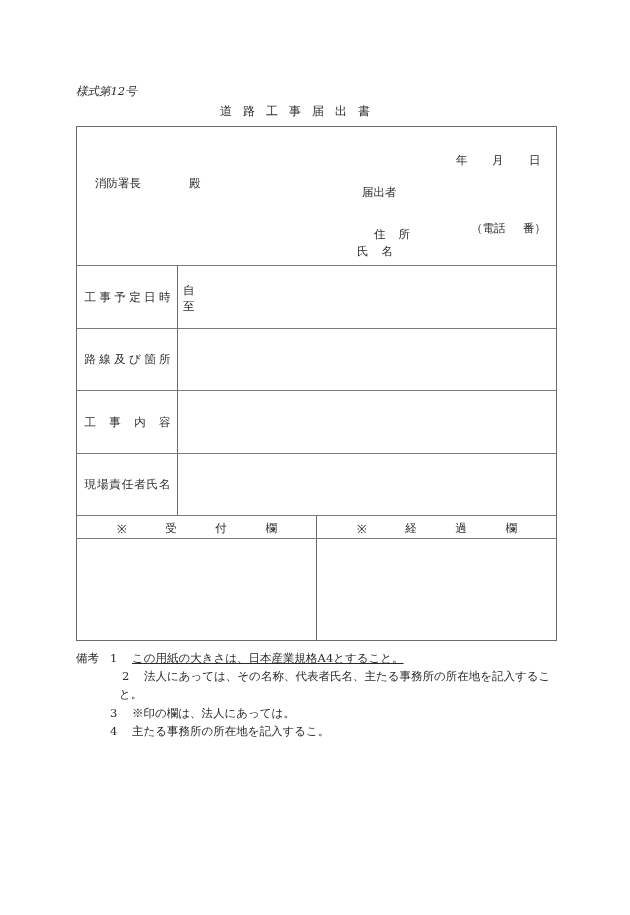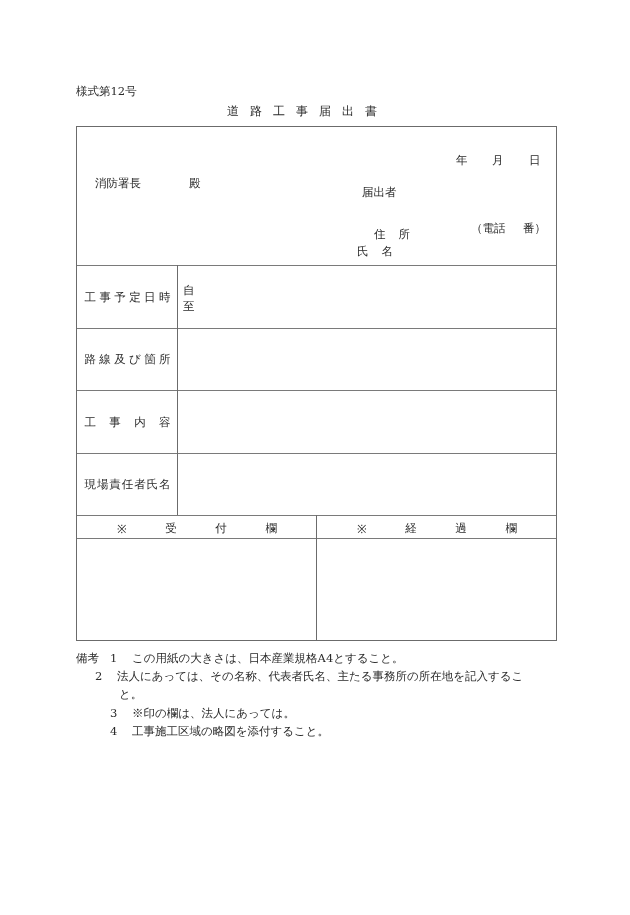--- a/index.html
+++ b/index.html
@@ -2,22 +2,22 @@
 <html><head>
 <meta charset="utf-8">
 <style>
   html, body { margin: 0; padding: 0; background: #ffffff; }
   body {
     width: 630px; height: 915px; position: relative; overflow: hidden;
     font-family: "DejaVu Serif", "Liberation Serif", serif;
     color: #2a2a2a; font-size: 11.5px;
   }
   .abs { position: absolute; white-space: nowrap; }
-  .form-number { left: 76px; top: 84px; font-size: 11.5px; }
-  .doc-title { left: 227px; top: 103px; font-size: 12px; letter-spacing: 11px; }
+  .form-number { left: 76px; top: 84px; font-size: 11.5px; font-style: italic; }
+  .doc-title { left: 220px; top: 103px; font-size: 12px; letter-spacing: 11px; }
 
   .outer { position: absolute; left: 76px; top: 126px; width: 479px; height: 513px;
            border: 1.5px solid #6b6b6b; box-sizing: content-box; }
   .hline { position: absolute; height: 0; border-top: 1.5px solid #7a7a7a; }
   .vline { position: absolute; width: 0; border-left: 1.5px solid #6b6b6b; }
 
   .label-cell { position: absolute; left: 0; width: 101px; font-size: 11.5px; display: flex;
                 align-items: center; justify-content: center; }
   .spread { display: flex; justify-content: space-between; width: 86px; }
   .spread4 { display: flex; justify-content: space-between; width: 86px; }
@@ -114,25 +114,25 @@
   <div class="abs" style="left:280px; top:394px; width:160px; display:flex; justify-content:space-between;">
     <span>※</span>
       <span>経</span>
       <span>過</span>
       <span>欄</span>
   </div>
   <div class="abs" style="left:2px; top:414px; width:235px; height:97px;"></div>
   <div class="abs" style="left:243px; top:414px; width:234px; height:97px;"></div>
 </div>
 
-<div class="abs notes" style="top:651px;">
+<div class="abs notes" style="top:651px;text-decoration:underline;">
   <span style="display:inline-block;width:34px;">備考</span><span class="note-num">1</span><span>この用紙の大きさは、日本産業規格A4とすること。</span>
 </div>
-<div class="abs notes" style="top:669px; left:95px;">
+<div class="abs notes" style="top:669px; left:122px;">
   <span class="note-num">2</span><span>法人にあっては、その名称、代表者氏名、主たる事務所の所在地を記入するこ</span>
 </div>
 <div class="abs notes" style="top:687px; left:119px;">と。</div>
 <div class="abs notes" style="top:706px; left:110px;">
   <span class="note-num">3</span><span>※印の欄は、法人にあっては。</span>
 </div>
 <div class="abs notes" style="top:724px; left:110px;">
-  <span class="note-num">4</span><span>工事施工区域の略図を添付すること。</span>
+  <span class="note-num">4</span><span>主たる事務所の所在地を記入するこ。</span>
 </div>
 
 </body></html>

